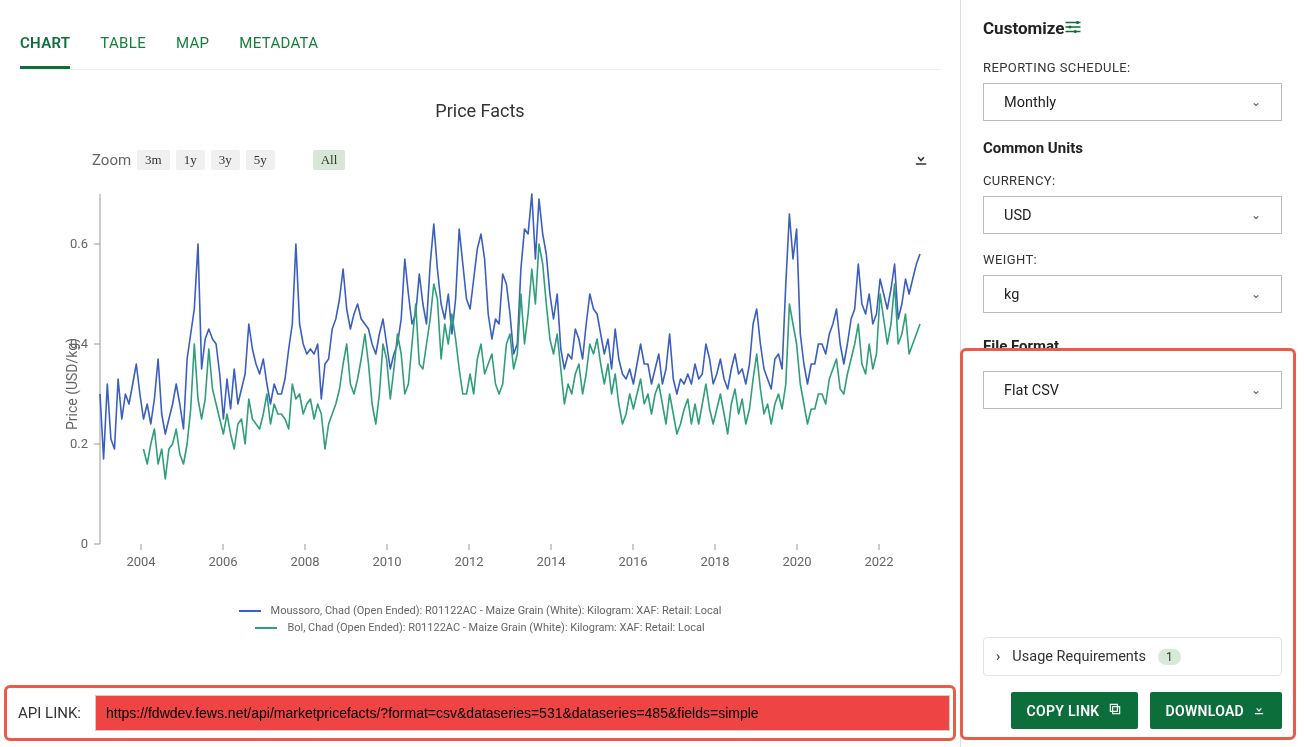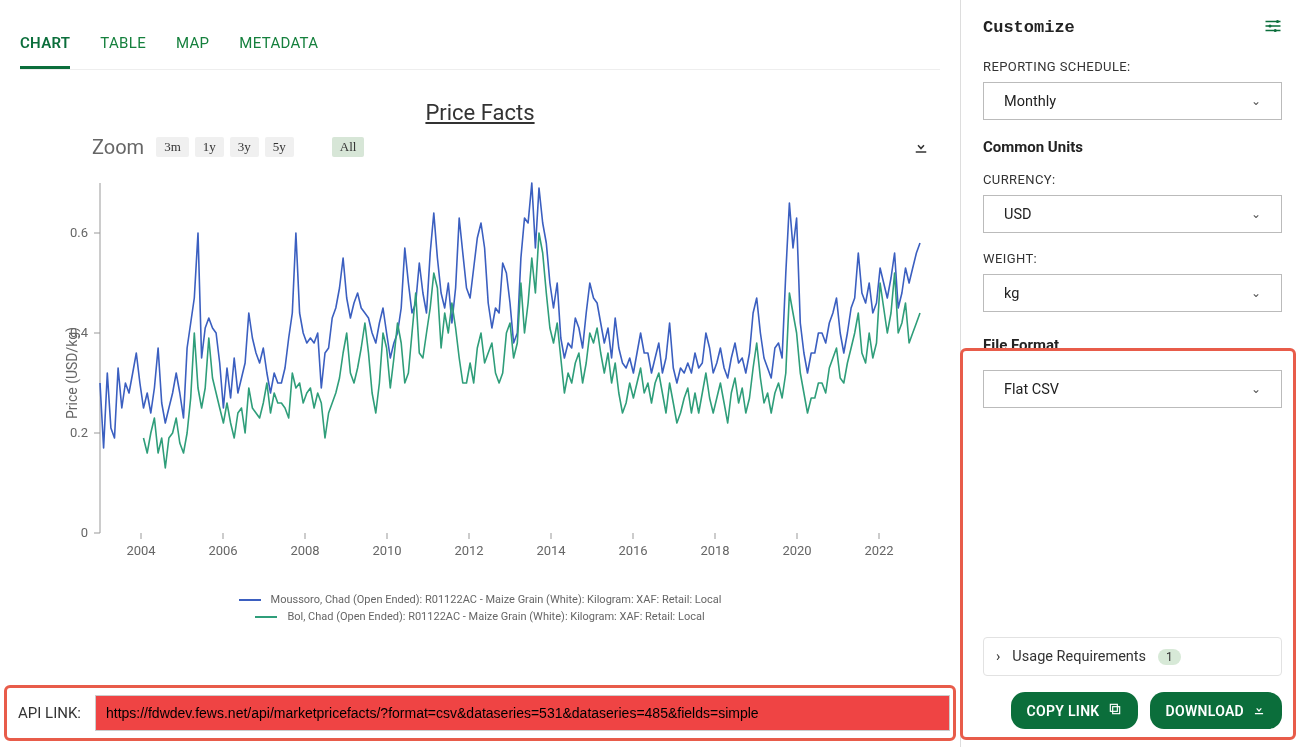--- a/index.html
+++ b/index.html
@@ -38,33 +38,32 @@
     color: #0b6e3b;
     font-weight: 600;
     border-bottom-color: #0b6e3b;
   }
   .chart-wrap {
     position: relative;
     margin-top: 30px;
   }
   .chart-title {
     text-align: center;
-    font-size: 22px;
+    font-size: 18px;
     color: #333;
-    margin-bottom: 10px;
-    text-decoration: underline;
+    margin-bottom: 28px;
   }
   .chart-toolbar {
     display: flex;
     align-items: center;
     justify-content: space-between;
     padding: 0 10px 14px 72px;
   }
   .zoom-group { display:flex; align-items:center; gap:6px; }
-  .zoom-label { font-size: 20px; color:#666; margin-right:6px; }
+  .zoom-label { font-size: 15px; color:#666; }
   .zoom-btn {
     font-size:13px; color:#333; background:#f0f0f0;
     padding:2px 8px; border-radius:2px; cursor:pointer;font-family:Liberation Serif, serif;
   }
   .zoom-btn.active { background:#d7e6d7;margin-left:32px; }
   .dl-icon { cursor:pointer; color:#333; }
   .plot-area {
     position: relative;
     width: 900px;
     height: 400px;
@@ -100,23 +99,22 @@
 
   .sidebar {
     position:absolute;
     right:0; top:0;
     width: 344px; height:747px;
     border-left:1px solid #ddd;
     padding: 18px 22px;
     display:flex; flex-direction:column;
   }
   .side-header {
-    display:flex; justify-content:space-between; align-items:center;
+    display:flex; align-items:center;
     margin-bottom: 22px;
-    font-family: Liberation Mono, monospace;
   }
   .side-title { font-size:17px; font-weight:700; color:#222; }
   .side-settings-icon { cursor:pointer; color:#0b6e3b; }
   .field-label {
     font-size:13px; letter-spacing:0.4px; color:#333;
     margin-bottom:8px;
   }
   .field-label.strong { font-weight:700; font-size:15px; letter-spacing:0; color:#222; }
   .select {
     width:100%;
@@ -155,21 +153,21 @@
   }
   .usage-badge {
     background:#d7e9d7; color:#333;
     font-size:12px; padding:1px 8px; border-radius:10px;
   }
   .btn-row { display:flex; gap:12px; justify-content:flex-end; }
   .btn {
     background:#0b6e3b; color:#fff;
     display:flex; align-items:center; gap:8px;
     padding:10px 16px; font-size:14px; font-weight:600;
-    letter-spacing:0.3px; cursor:pointer; border-radius:14px;
+    letter-spacing:0.3px; cursor:pointer; border-radius:2px;
   }
 </style>
 </head>
 <body>
 
 <div class="main">
   <div class="tabs">
     <div class="tab active">CHART</div>
     <div class="tab">TABLE</div>
     <div class="tab">MAP</div>

